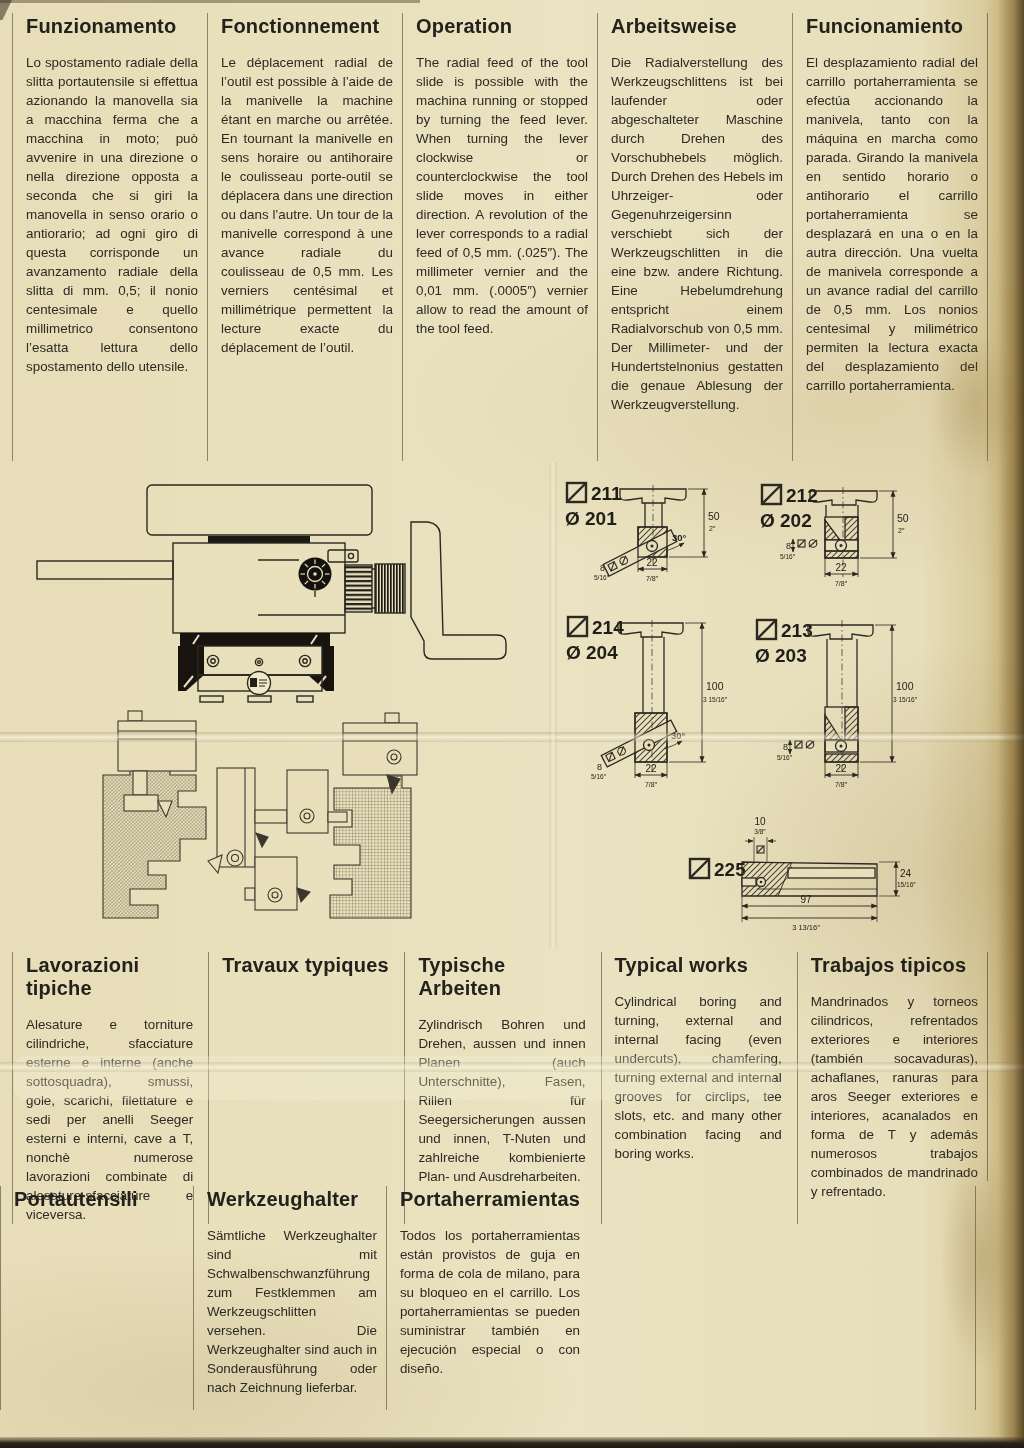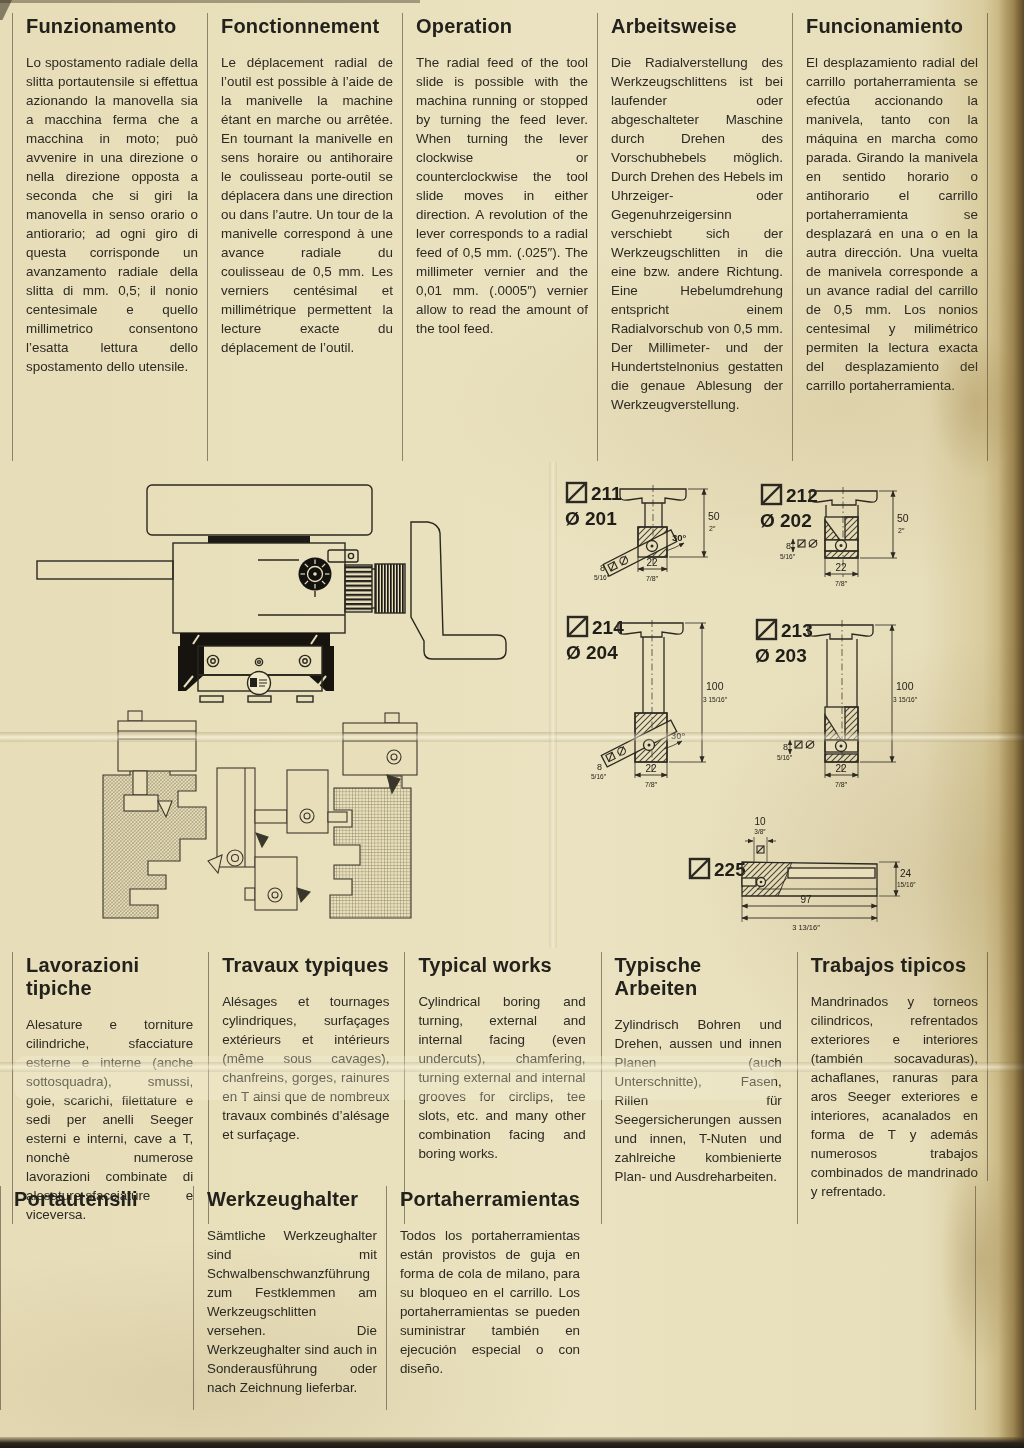--- a/index.html
+++ b/index.html
@@ -398,29 +398,28 @@
     </g>
   </svg>
 
   <section class="row row-works">
     <div class="col">
       <h2>Lavorazioni tipiche</h2>
       <p>Alesature e torniture cilindriche, sfacciature esterne e interne (anche sottosquadra), smussi, gole, scarichi, filettature e sedi per anelli Seeger esterni e interni, cave a T, nonchè numerose lavorazioni combinate di alesature-sfacciature e viceversa.</p>
     </div>
     <div class="col">
       <h2>Travaux typiques</h2>
-      <p>Alésages et tournages cylindriques, surfaçages extérieurs et intérieurs (même sous cavages), chanfreins, gorges, rainures en T ainsi que de nombreux travaux combinés d’alésage et surfaçage.</p>
+    </div>
+    <div class="col">
+      <h2>Typische Arbeiten</h2>
+      <p>Zylindrisch Bohren und Drehen, aussen und innen Planen (auch Unterschnitte), Fasen, Rillen für Seegersicherungen aussen und innen, T-Nuten und zahlreiche kombienierte Plan- und Ausdreharbeiten.</p>
     </div>
     <div class="col">
       <h2>Typical works</h2>
       <p>Cylindrical boring and turning, external and internal facing (even undercuts), chamfering, turning external and internal grooves for circlips, tee slots, etc. and many other combination facing and boring works.</p>
-    </div>
-    <div class="col">
-      <h2>Typische Arbeiten</h2>
-      <p>Zylindrisch Bohren und Drehen, aussen und innen Planen (auch Unterschnitte), Fasen, Rillen für Seegersicherungen aussen und innen, T-Nuten und zahlreiche kombienierte Plan- und Ausdreharbeiten.</p>
     </div>
     <div class="col">
       <h2>Trabajos tipicos</h2>
       <p>Mandrinados y torneos cilindricos, refrentados exteriores e interiores (también socavaduras), achaflanes, ranuras para aros Seeger exteriores e interiores, acanalados en forma de T y además numerosos trabajos combinados de mandrinado y refrentado.</p>
     </div>
   </section>
 
   <section class="row row-holders">
     <div class="col">
       <h2>Portautensili</h2>

